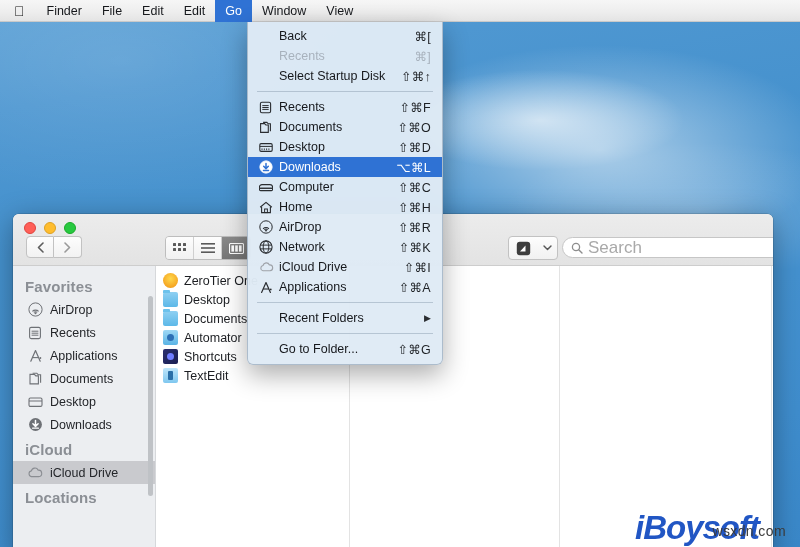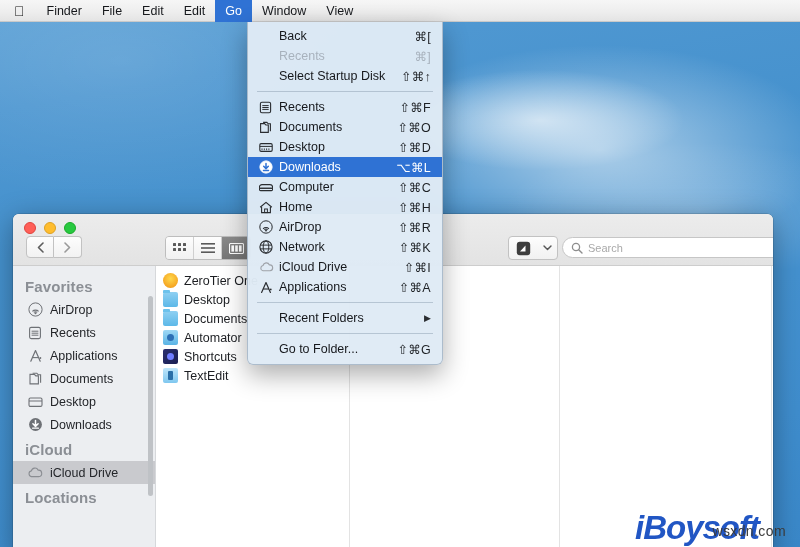--- a/index.html
+++ b/index.html
@@ -82,21 +82,21 @@
      background:linear-gradient(to bottom,#fdfdfd,#f1f1f1); }
   .actionbtn .ab{ width:28px; height:22px; display:flex; align-items:center; justify-content:center;}
   .actionbtn .ab2{ width:20px; height:22px; display:flex; align-items:center; justify-content:center;
      font-size:8px; color:#565656; }
 
   #searchbox{
     position:absolute; top:23px; left:549px; width:226px; height:21px;
     background:#fff; border:1px solid #c6c6c6; border-radius:11px;
     display:flex; align-items:center; padding-left:8px; gap:5px;
   }
-  #searchbox .sph{ font-size:11px; color:#a9a9a9; }
+  #searchbox .sph{ font-size:17px; color:#a9a9a9; }
 
   #fw-body{ display:flex; height:288px; }
 
   
   #sidebar{
     width:143px; background:#eceef1; height:100%;
     border-right:1px solid #d6d8db;
     padding-top:7px; position:relative; overflow:hidden;
   }
   .sb-head{ font-size:15px; color:#8b8f95; font-weight:bold; padding:5px 0 3px 12px; letter-spacing:.1px;}

